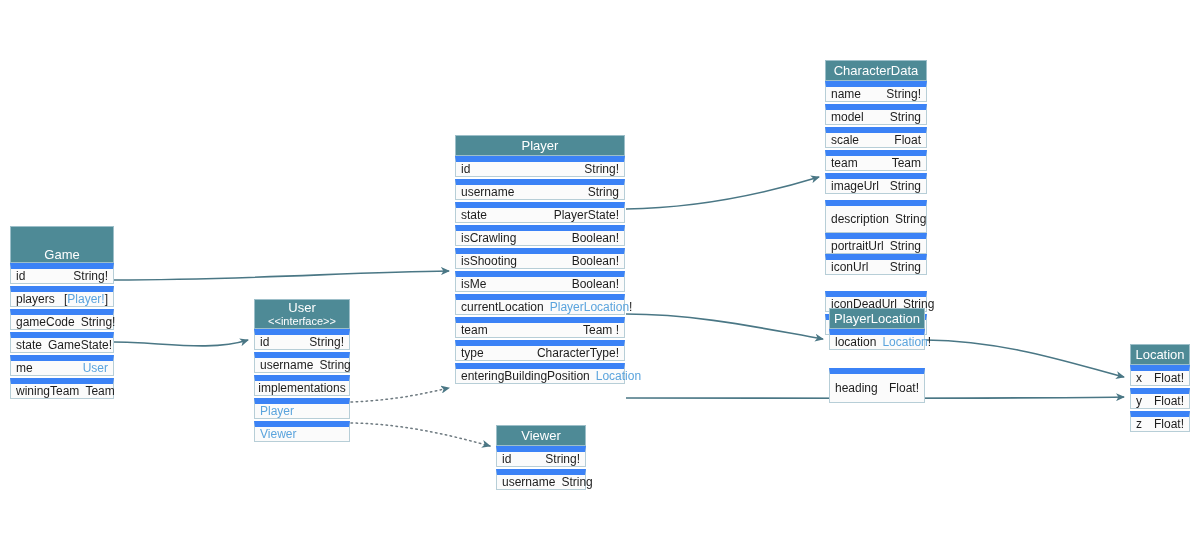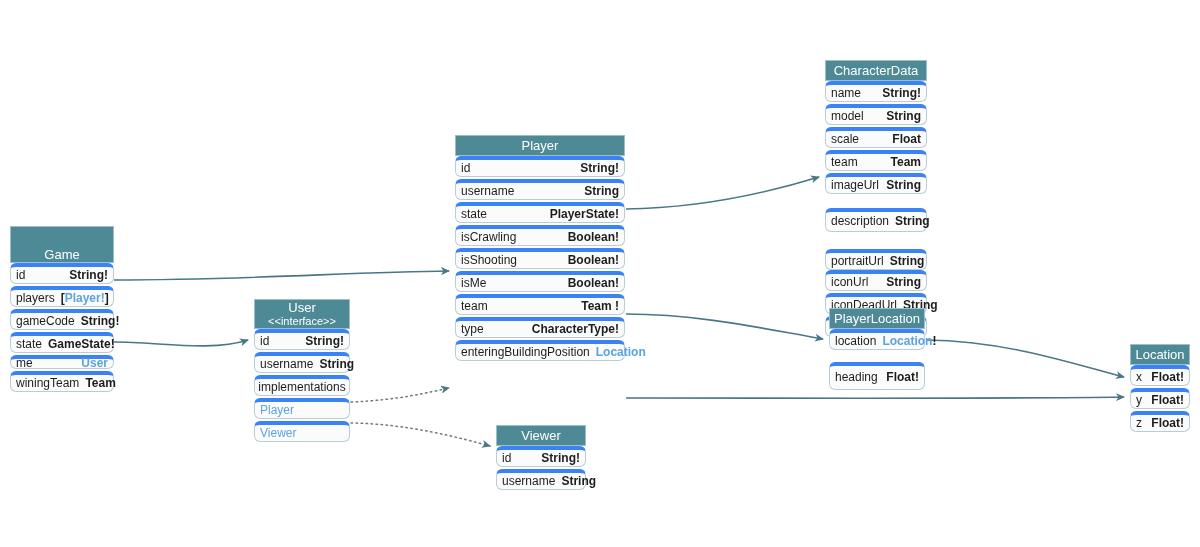--- a/index.html
+++ b/index.html
@@ -58,30 +58,28 @@
     display: flex;
     align-items: center;
     justify-content: space-between;
     padding: 0 5px;
     font-size: 12px;
     line-height: 13px;
     color: #1d1d1d;
     white-space: nowrap;
   }
   .row.spaced {
-    border-top: 4px solid #3b82f6;
-    border-radius: 6px;
+    border-top: 6px solid #3b82f6;
   }
   .row .fname {
     text-align: left;
   }
   .row .ftype {
     text-align: right;
     padding-left: 6px;
-    font-weight: bold;
   }
   .row.center {
     justify-content: center;
   }
   .row.single .fname {
     width: 100%;
   }
   .ref {
     color: #5ba4dd;
   }
@@ -132,21 +130,21 @@
           <span class="ftype"><span class="plain">[</span><span class="ref">Player!</span><span class="plain">]</span></span>
         </div>
         <div class="row spaced" style="height: 21px; margin-top: 2px;">
           <span class="fname">gameCode</span>
           <span class="ftype">String!</span>
         </div>
         <div class="row spaced" style="height: 21px; margin-top: 2px;">
           <span class="fname">state</span>
           <span class="ftype">GameState!</span>
         </div>
-        <div class="row spaced" style="height: 14px; margin-top: 2px; gap: 10px;">
+        <div class="row spaced" style="height: 21px; margin-top: 2px; gap: 10px;">
           <span class="fname">me</span>
           <span class="ftype"><span class="ref">User</span></span>
         </div>
         <div class="row spaced" style="height: 21px; margin-top: 2px;">
           <span class="fname">winingTeam</span>
           <span class="ftype">Team</span>
         </div>
       </div>
       <div class="entity" style="left: 254px; top: 299px; width: 96px;">
         <div class="entity-header" style="height: 30px;">
@@ -193,20 +191,24 @@
         </div>
         <div class="row spaced" style="height: 21px; margin-top: 2px;">
           <span class="fname">isShooting</span>
           <span class="ftype">Boolean!</span>
         </div>
         <div class="row spaced" style="height: 21px; margin-top: 2px;">
           <span class="fname">isMe</span>
           <span class="ftype">Boolean!</span>
         </div>
         <div class="row spaced" style="height: 21px; margin-top: 2px;">
+          <span class="fname">currentLocation</span>
+          <span class="ftype"><span class="ref">PlayerLocation</span><span class="plain">!</span></span>
+        </div>
+        <div class="row spaced" style="height: 21px; margin-top: 2px;">
           <span class="fname">team</span>
           <span class="ftype">Team !</span>
         </div>
         <div class="row spaced" style="height: 21px; margin-top: 2px;">
           <span class="fname">type</span>
           <span class="ftype">CharacterType!</span>
         </div>
         <div class="row spaced" style="height: 21px; margin-top: 2px;">
           <span class="fname">enteringBuildingPosition</span>
           <span class="ftype"><span class="ref">Location</span></span>
@@ -229,50 +231,50 @@
           <span class="ftype">Float</span>
         </div>
         <div class="row spaced" style="height: 21px; margin-top: 2px;">
           <span class="fname">team</span>
           <span class="ftype">Team</span>
         </div>
         <div class="row spaced" style="height: 21px; margin-top: 2px;">
           <span class="fname">imageUrl</span>
           <span class="ftype">String</span>
         </div>
-        <div class="row spaced" style="height: 24px; margin-top: 14px;">
+        <div class="row spaced" style="height: 33px; margin-top: 6px;">
           <span class="fname">description</span>
           <span class="ftype">String</span>
         </div>
-        <div class="row spaced" style="height: 21px; margin-top: 17px;">
+        <div class="row spaced" style="height: 21px; margin-top: 0;">
           <span class="fname">portraitUrl</span>
           <span class="ftype">String</span>
         </div>
         <div class="row spaced" style="height: 21px; margin-top: 0;">
           <span class="fname">iconUrl</span>
           <span class="ftype">String</span>
         </div>
-        <div class="row spaced" style="height: 21px; margin-top: 2px;">
+        <div class="row spaced" style="height: 21px; margin-top: 16px;">
           <span class="fname">iconDeadUrl</span>
           <span class="ftype">String</span>
         </div>
         <div class="row spaced" style="height: 21px; margin-top: 2px;">
           <span class="fname">fixedHeight</span>
           <span class="ftype">Int</span>
         </div>
       </div>
       <div class="entity" style="left: 829px; top: 308px; width: 96px;">
         <div class="entity-header" style="height: 21px;">
           <div>PlayerLocation</div>
         </div>
         <div class="row spaced" style="height: 21px; margin-top: 0px;">
           <span class="fname">location</span>
           <span class="ftype"><span class="ref">Location</span><span class="plain">!</span></span>
         </div>
-        <div class="row spaced" style="height: 28px; margin-top: 12px;">
+        <div class="row spaced" style="height: 35px; margin-top: 18px;">
           <span class="fname">heading</span>
           <span class="ftype">Float!</span>
         </div>
       </div>
       <div class="entity" style="left: 1130px; top: 344px; width: 60px;">
         <div class="entity-header" style="height: 21px;">
           <div>Location</div>
         </div>
         <div class="row spaced" style="height: 21px; margin-top: 0px;">
           <span class="fname">x</span>

